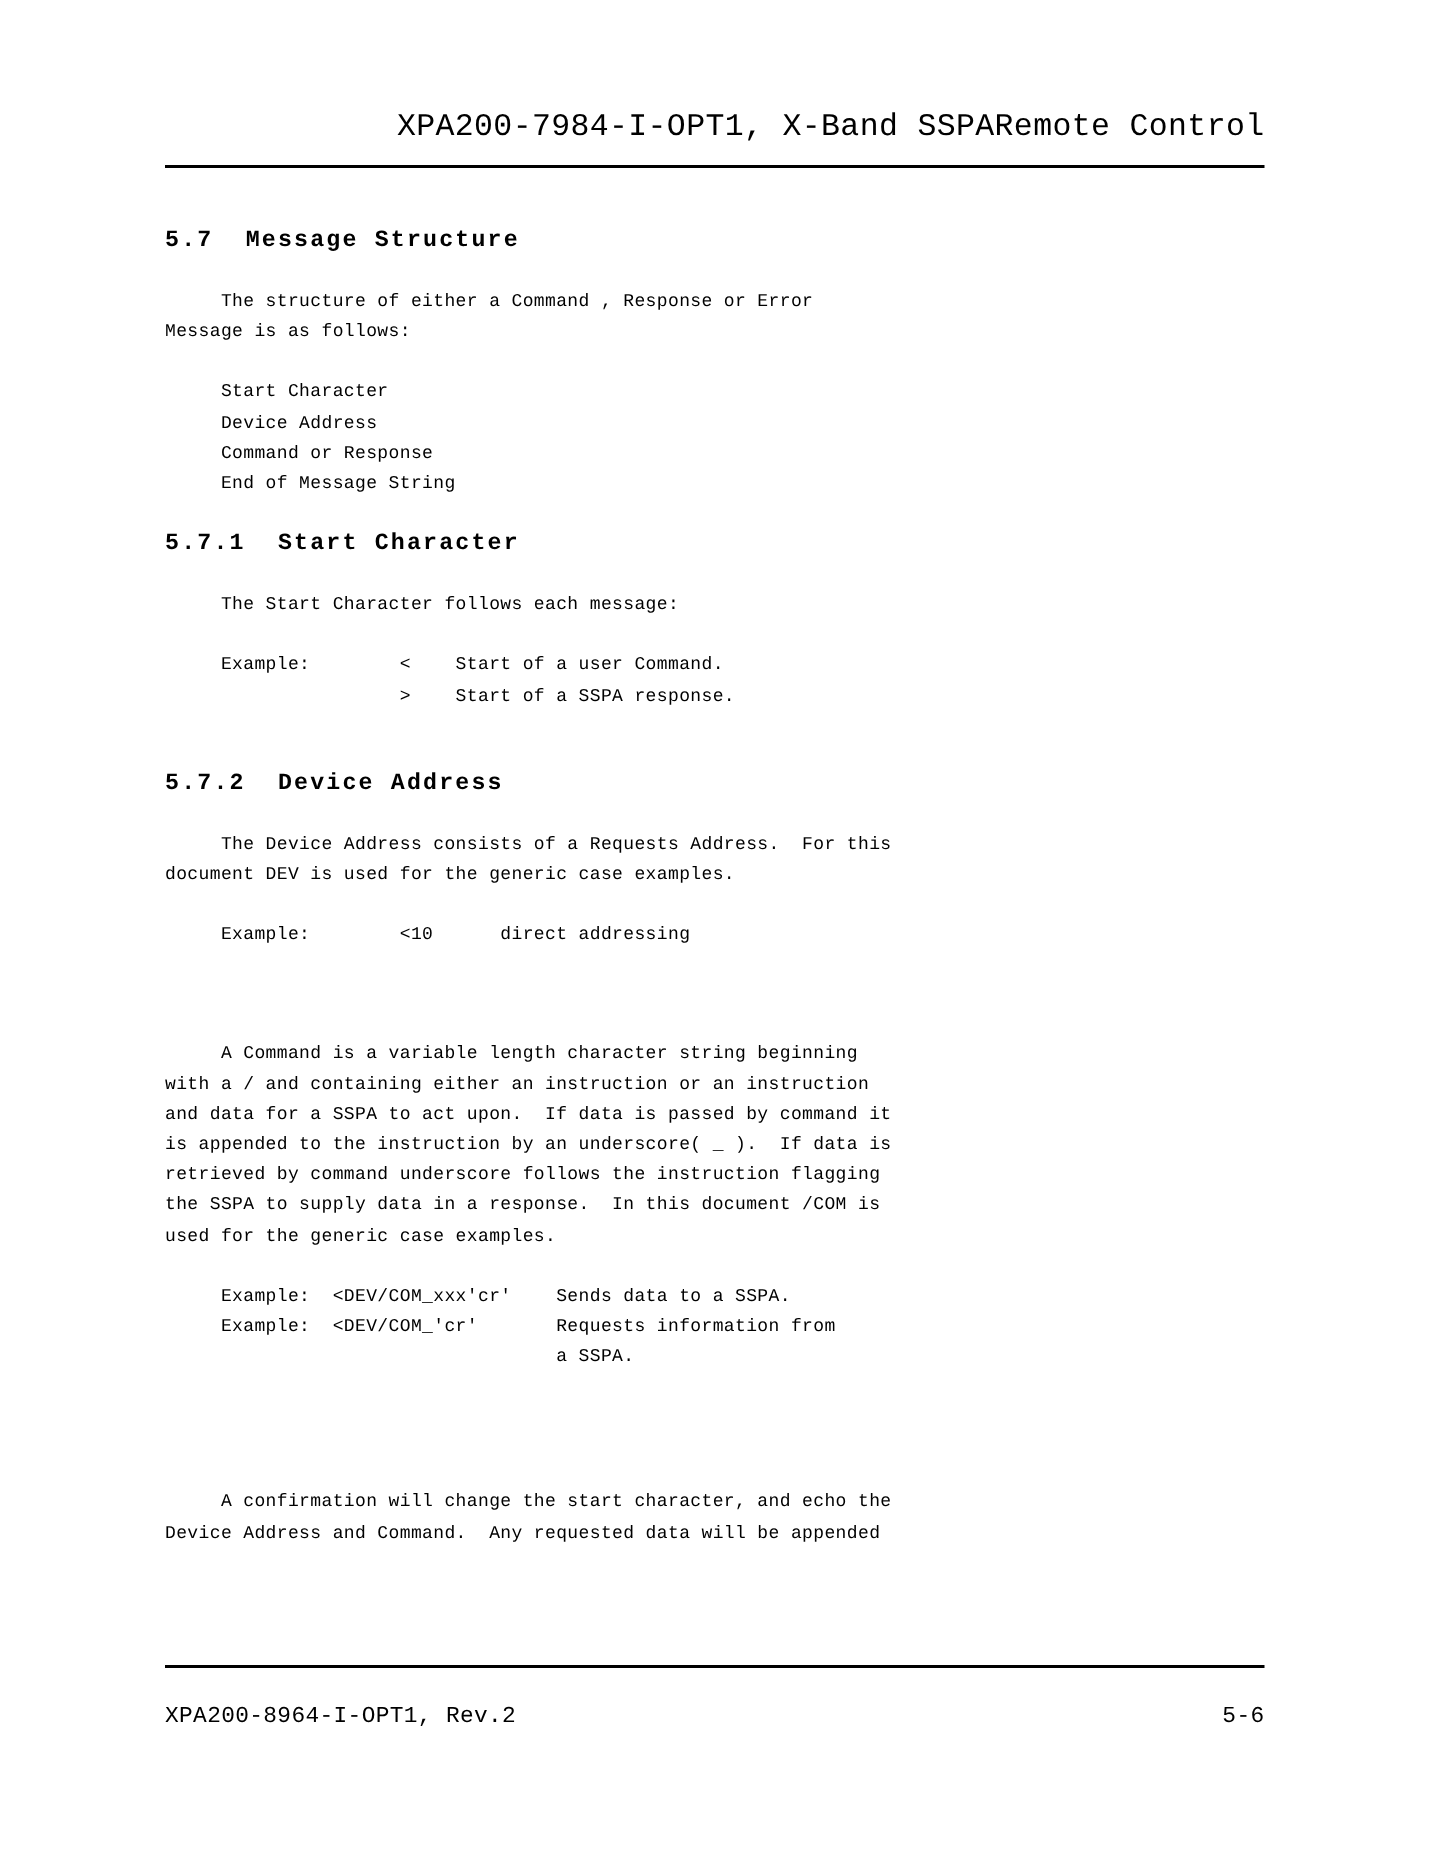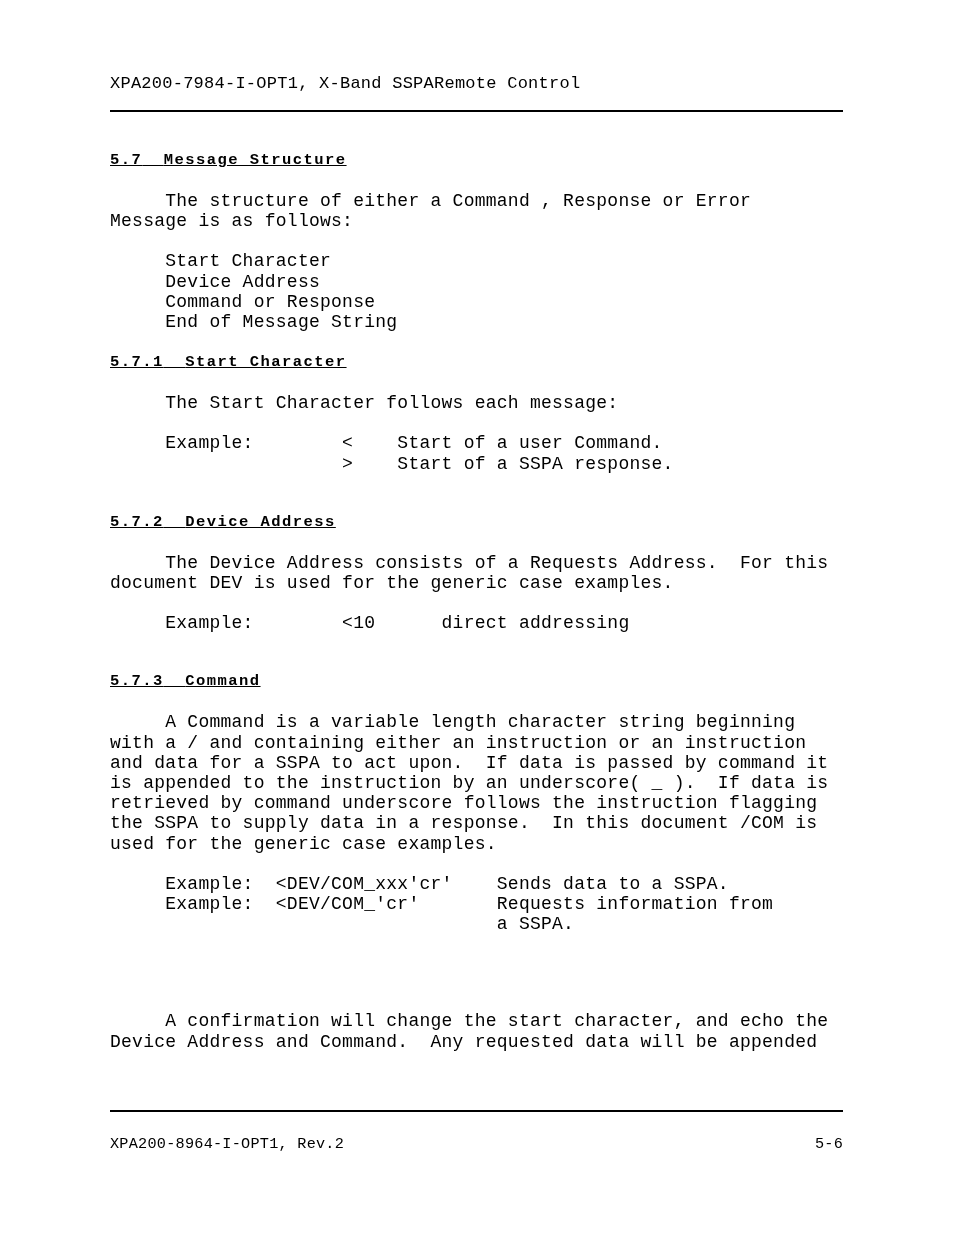--- a/index.html
+++ b/index.html
@@ -22,23 +22,23 @@
     box-sizing: border-box;
     overflow: hidden;
   }
   
   .header {
     position: absolute;
     left: 110px;
     top: 74px;
     width: 733px;
     display: flex;
-    justify-content: flex-start;
+    justify-content: flex-end;
     align-items: baseline;
-    font-size: 17px;
+    font-size: 21px;
     letter-spacing: 0.25px;
     white-space: pre;
   }
   .header-rule {
     position: absolute;
     left: 110px;
     top: 110px;
     width: 733px;
     height: 2px;
     background: #000000;
@@ -72,27 +72,26 @@
     width: 760px;
   }
   
   .heading {
     font-size: 15.5px;
     font-weight: bold;
     letter-spacing: 1.45px;
     white-space: pre;
     line-height: 20px;
     margin: 0;
-    text-decoration: underline;
   }
   .h-num { display: inline; }
   .h-text { display: inline; }
   
   .block {
-    font-size: 18px;
+    font-size: 12px;
     letter-spacing: 0.25px;
     line-height: 20.2px;
     white-space: pre;
     margin: 0;
     font-weight: normal;
   }
   .sp-20 { height: 20px; }
   .sp-21 { height: 21px; }
   .sp-38 { height: 38px; }
   .sp-56 { height: 56px; }
@@ -145,21 +144,20 @@
 
     <div class="block">     The Device Address consists of a Requests Address.  For this
 document DEV is used for the generic case examples.</div>
 
     <div class="sp-20"></div>
 
     <div class="block">     Example:        &lt;10      direct addressing</div>
 
     <div class="sp-38"></div>
 
-    <div class="heading"><span class="h-num">5.7.3</span>  <span class="h-text">Command</span></div>
 
     <div class="sp-21"></div>
 
     <div class="block">     A Command is a variable length character string beginning
 with a / and containing either an instruction or an instruction
 and data for a SSPA to act upon.  If data is passed by command it
 is appended to the instruction by an underscore( _ ).  If data is
 retrieved by command underscore follows the instruction flagging
 the SSPA to supply data in a response.  In this document /COM is
 used for the generic case examples.</div>

